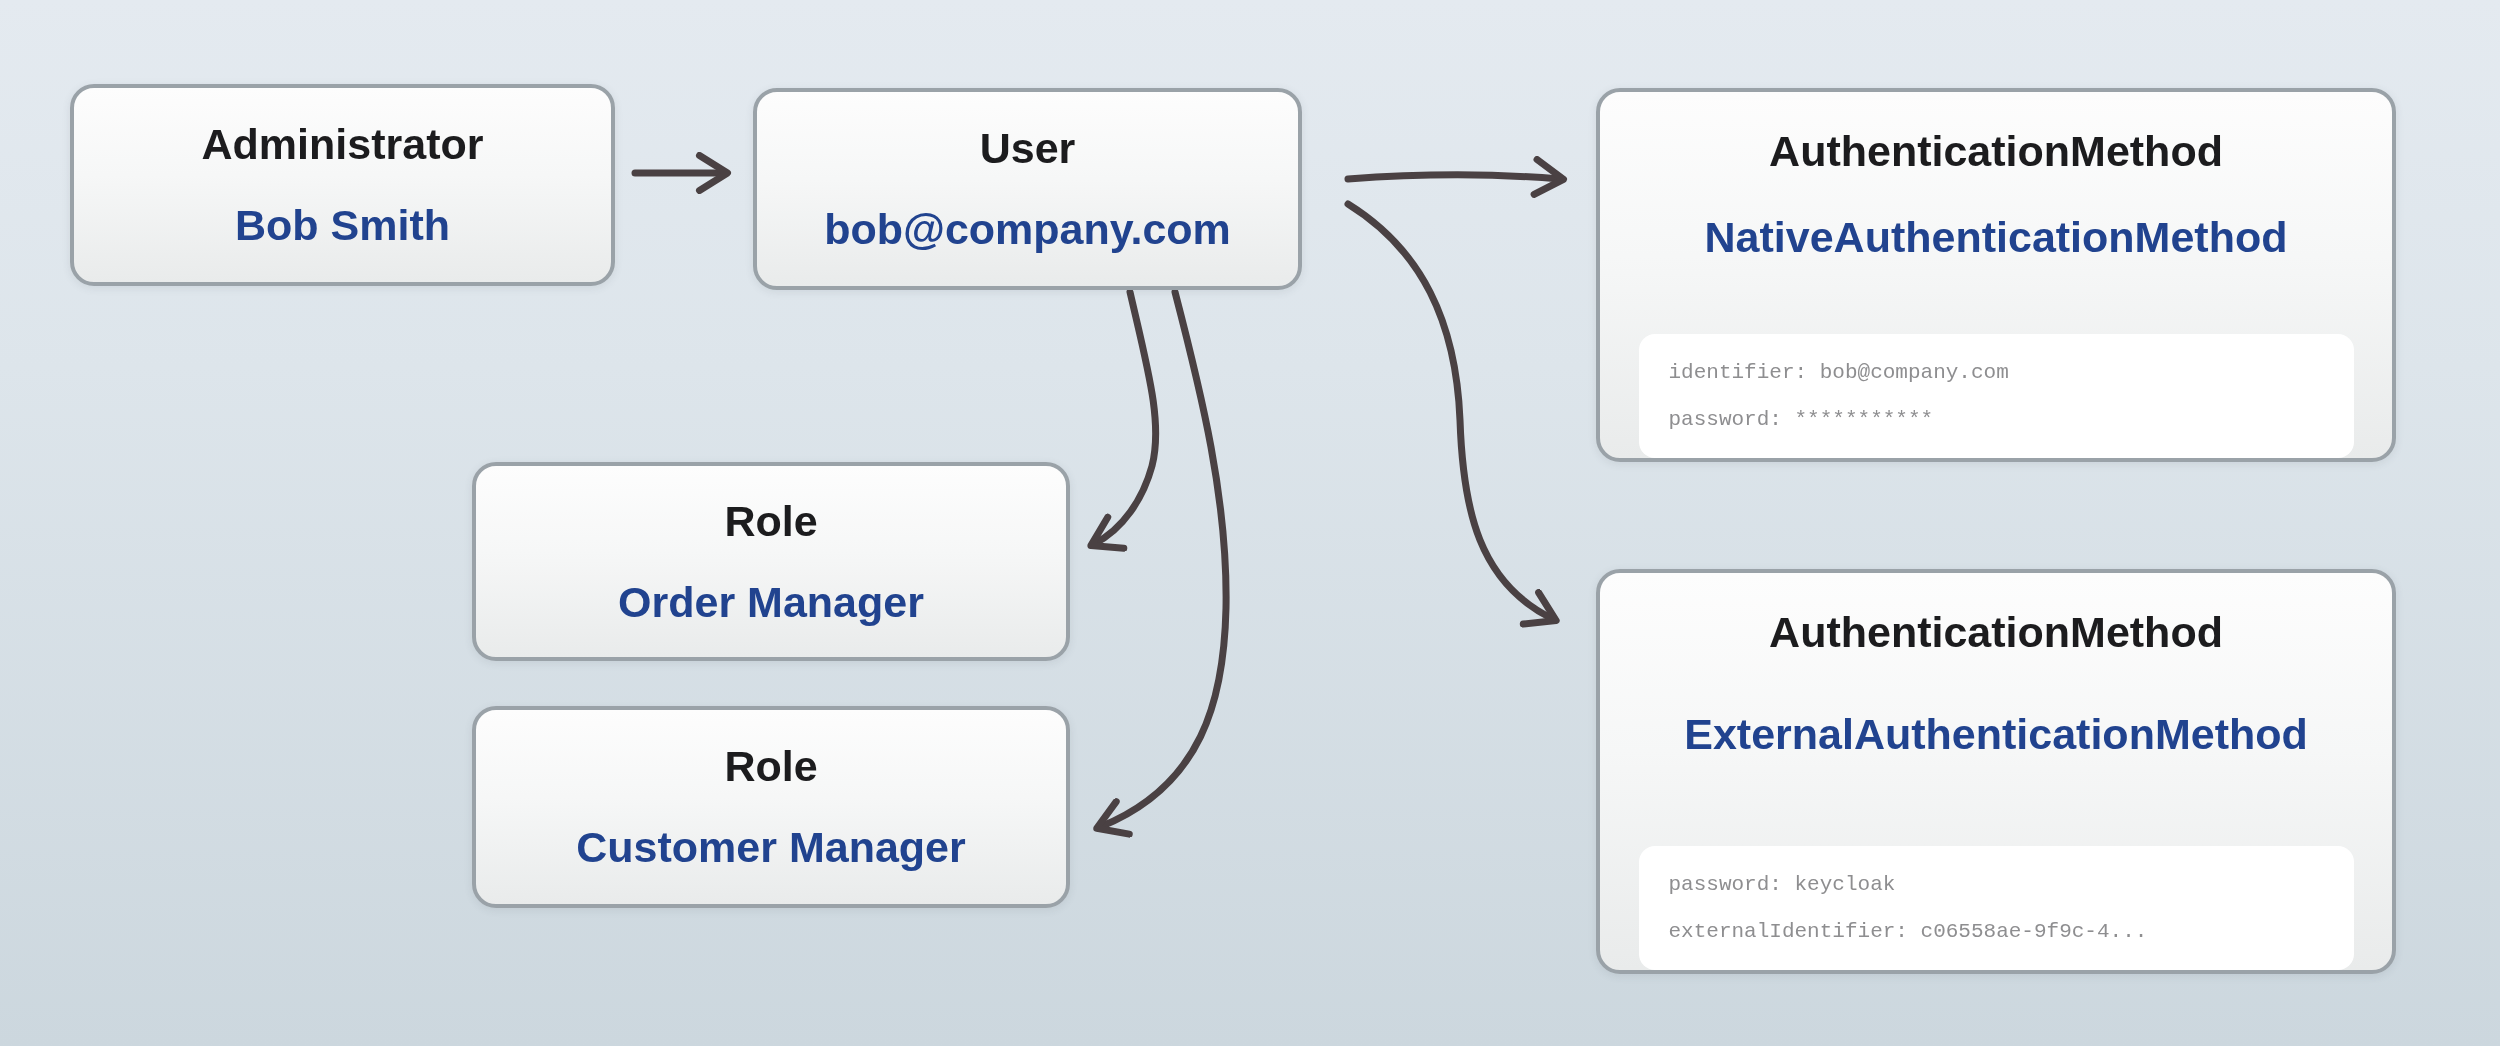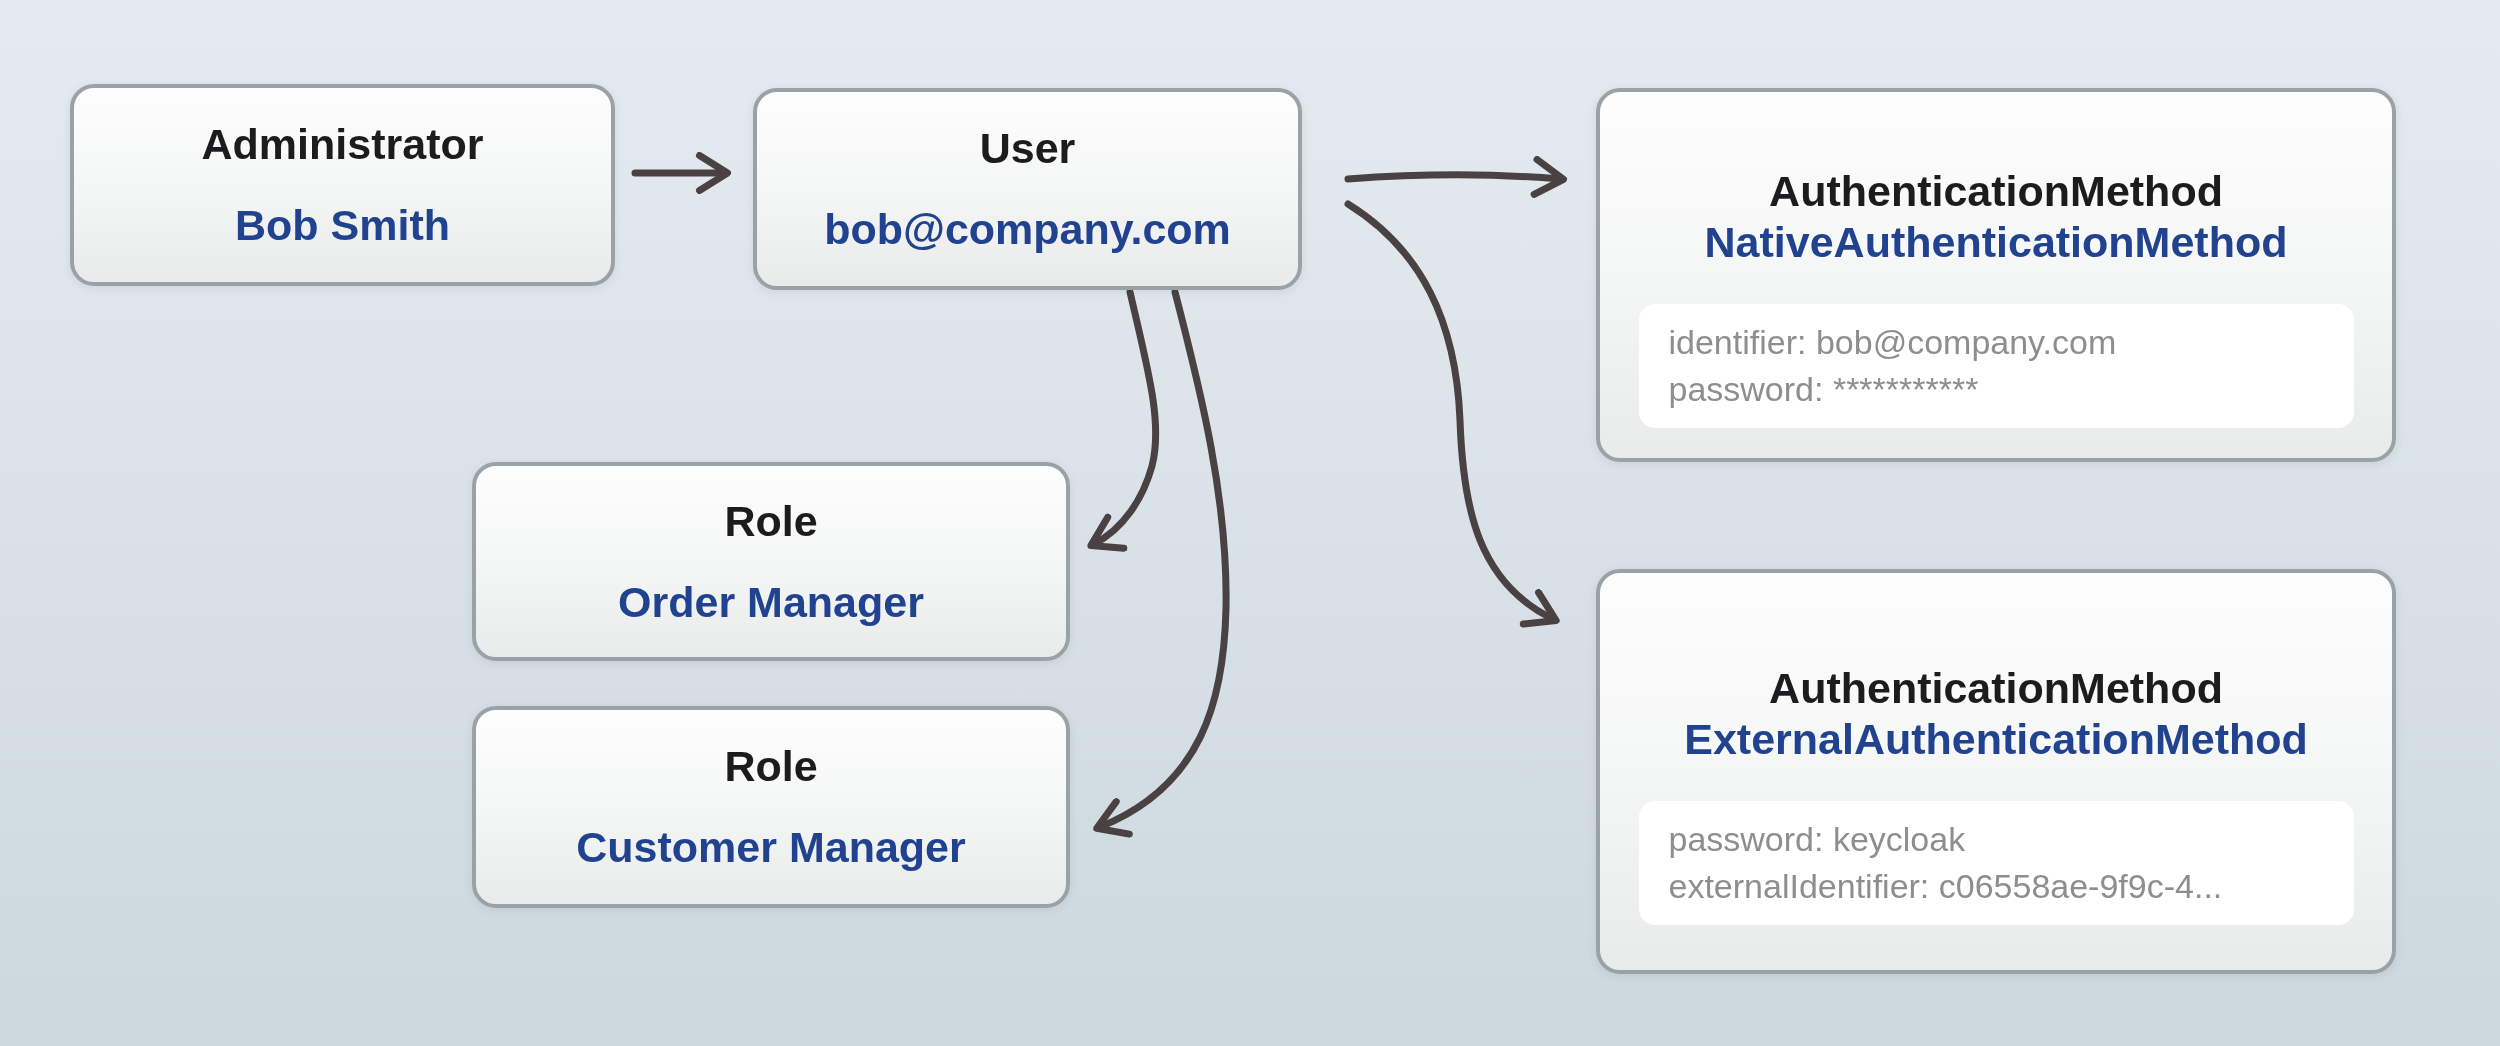--- a/index.html
+++ b/index.html
@@ -44,42 +44,42 @@
     box-sizing:border-box;
     border:4px solid var(--node-border);
     border-radius:24px;
     background:linear-gradient(180deg, var(--node-fill-top) 0%, #f6f7f7 45%, var(--node-fill-bottom) 100%);
     box-shadow:0 2px 8px rgba(60,70,80,0.10);
     display:flex;
     flex-direction:column;
     align-items:center;
   }
   .node.simple{ justify-content:center; gap:30px; }
-  .node.detailed{ justify-content:center; padding-top:44px; }
+  .node.detailed{ justify-content:space-between; padding-top:34px; }
   .node-type{
     font-size:43px;font-weight:bold;color:var(--type-text);
     line-height:50px;white-space:nowrap;
   }
   .node-value{
     font-size:43px;font-weight:bold;color:var(--value-text);
     line-height:52px;white-space:nowrap;
   }
   .node.detailed .node-value{ }
   .props{
     margin-top:36px;
     width:715px;
     box-sizing:border-box;
     background:var(--property-panel);
     border-radius:16px;
     padding:15px 30px;
     align-self:center;
   }
   .prop-line{
-    font-family:Liberation Sans, sans-serif;
-    font-size:34px;
+    font-family:Liberation Mono, monospace;
+    font-size:21px;
     line-height:47px;
     color:var(--property-text);
     white-space:nowrap;
     overflow:hidden;
   }
 </style>
 </head>
 <body>
 
 <div class="canvas">

